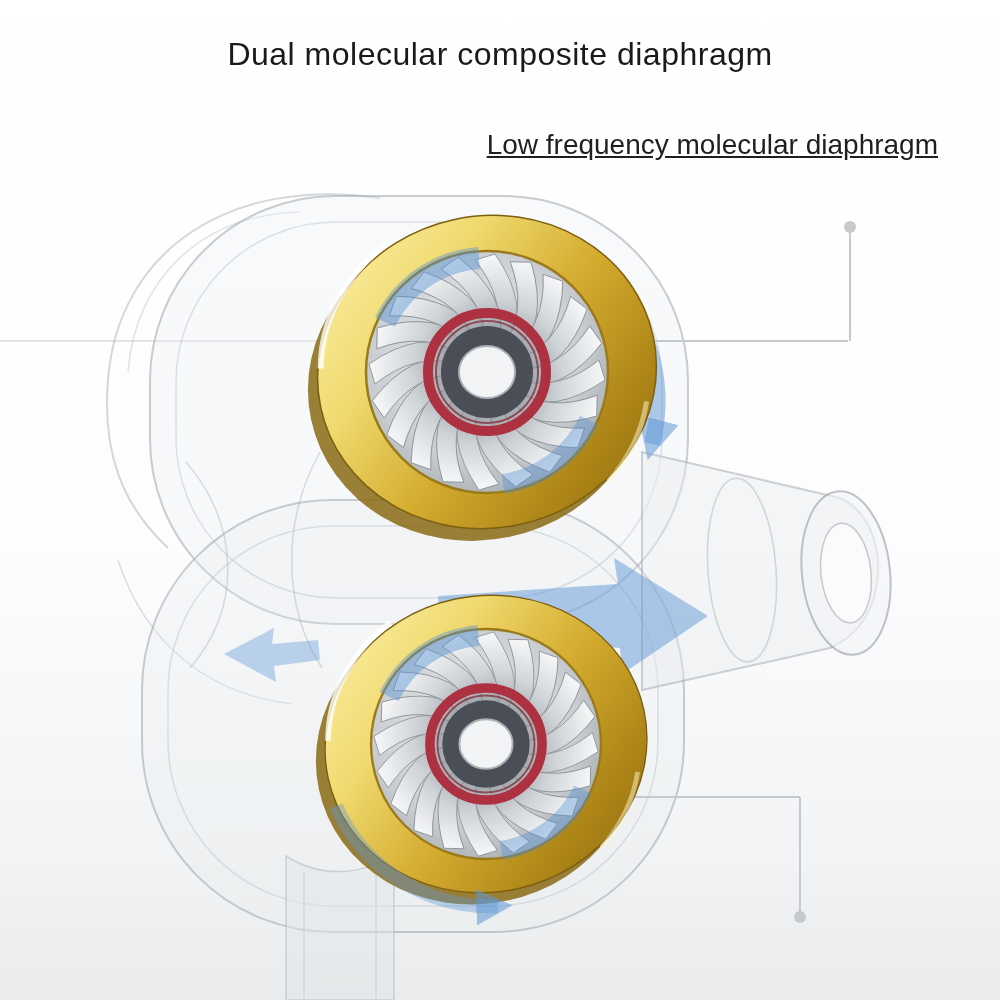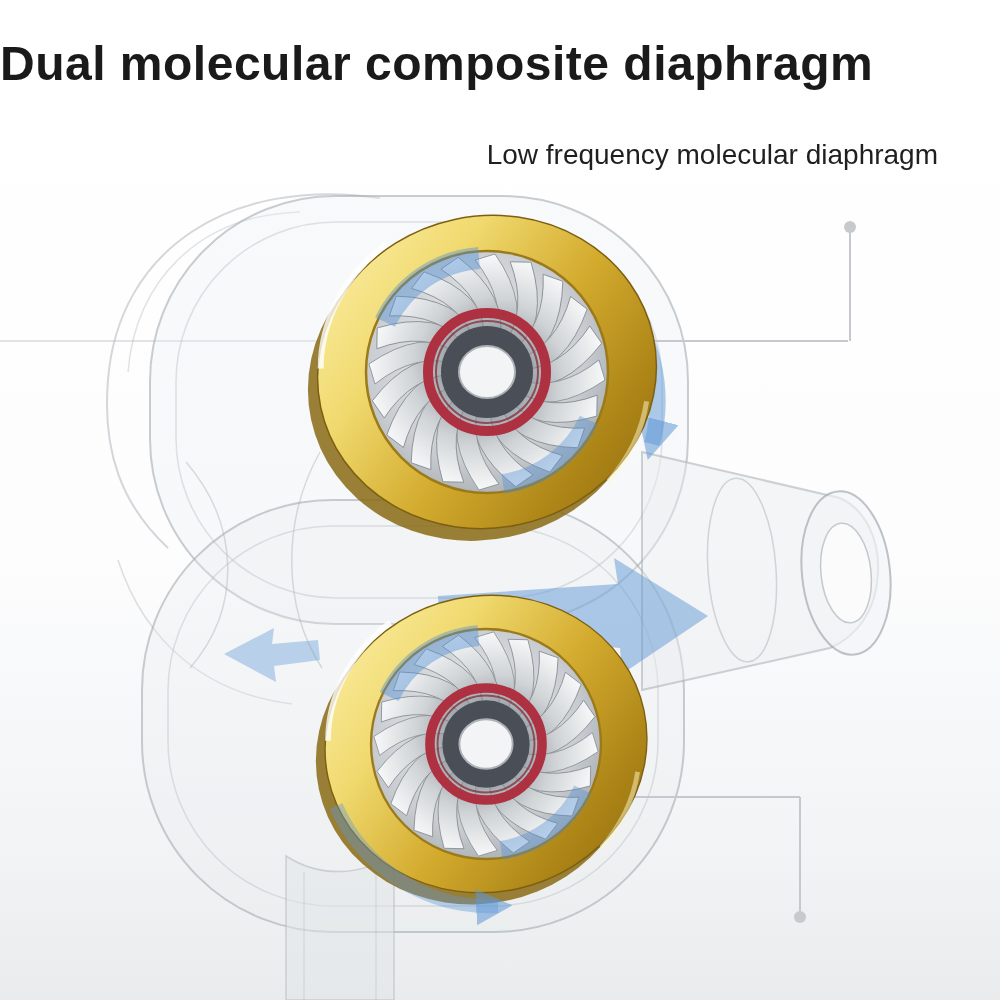--- a/index.html
+++ b/index.html
@@ -4,28 +4,28 @@
 <style>
   html,body{margin:0;padding:0;background:#ffffff;}
   .stage{
     position:relative;width:1000px;height:1000px;overflow:hidden;
     background:linear-gradient(180deg,#ffffff 0%,#fdfdfe 55%,#f1f3f4 86%,#e9ebec 100%);
     font-family:"Liberation Sans", sans-serif;
   }
   .stage svg{position:absolute;left:0;top:0;}
   .page-title{
     position:absolute;top:36px;left:0;width:100%;
-    text-align:left;font-size:48px;font-weight:700;color:#1a1a1a;
+    text-align:center;font-size:32px;font-weight:400;color:#1a1a1a;
     letter-spacing:0.5px;white-space:nowrap;
   }
   .callout-label{
     position:absolute;right:62px;font-size:28px;font-weight:400;color:#1f1f1f;
     white-space:nowrap;
   }
-  .label-top{top:139px;}
+  .label-top{top:129px;text-decoration:underline;}
   .label-bottom{top:922px;}
 </style>
 </head>
 <body>
 
 <div class="stage">
 
   <svg width="1000" height="1000" viewBox="0 0 1000 1000" aria-hidden="true">
     <defs>
       <linearGradient id="goldGrad" x1="0" y1="0" x2="1" y2="1">

